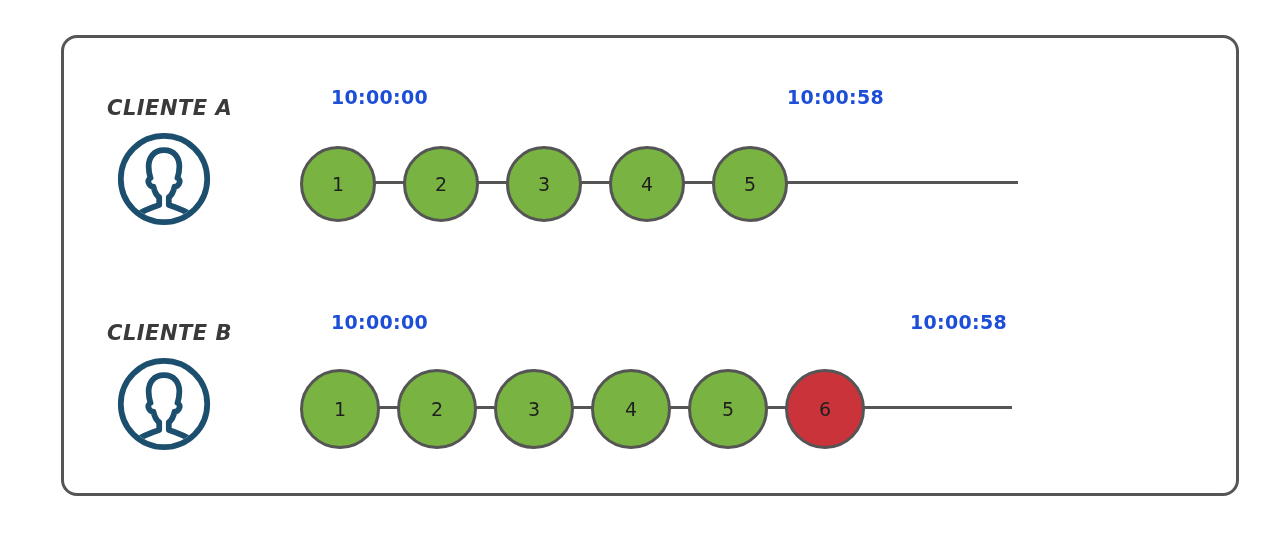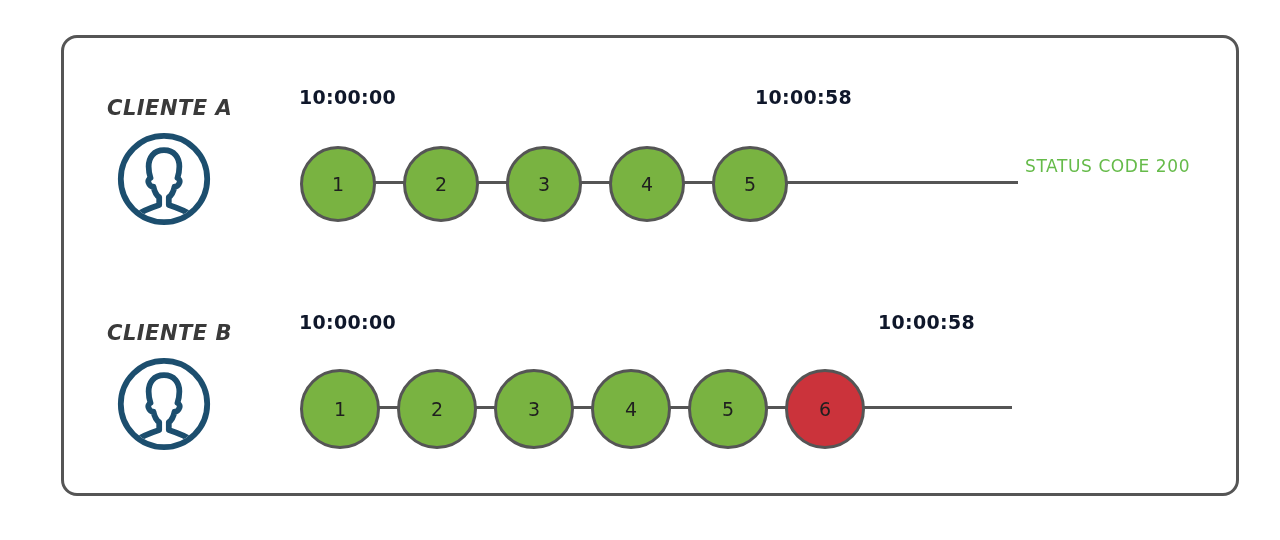--- a/index.html
+++ b/index.html
@@ -68,23 +68,24 @@
     height: 96px;
   }
 
   
   .timestamp {
     position: absolute;
     top: 86px;
     font-family: "DejaVu Sans", sans-serif;
     font-size: 19px;
     font-weight: bold;
-    color: #0f172a;
+    color: #1d4ed8;
     white-space: nowrap;
     letter-spacing: 0.3px;
+    margin-left: 32px;
   }
   .ts-start { left: 299px; }
   #row-a .ts-end { left: 755px; }
   #row-b .ts-end { left: 878px; }
 
   
   .chain {
     position: absolute;
     top: 138px;
     left: 0;
@@ -196,21 +197,20 @@
         </div>
         <div class="node ok" style="left: 609px; top: 8px; width: 76px; height: 76px;">
           <span>4</span>
         </div>
         <div class="node ok" style="left: 712px; top: 8px; width: 76px; height: 76px;">
           <span>5</span>
         </div>
       </div>
 
     <div class="status">
-      <span class="line1">STATUS CODE 200</span>
     </div>
   </div>
 
   <div class="row" id="row-b">
 
     <div class="client-label">CLIENTE B</div>
 
     <div class="avatar">
       <svg viewBox="0 0 100 100" width="96" height="96" aria-hidden="true">
         <circle cx="50" cy="50" r="45" fill="none" stroke="#1c4e6e" stroke-width="6"></circle>

